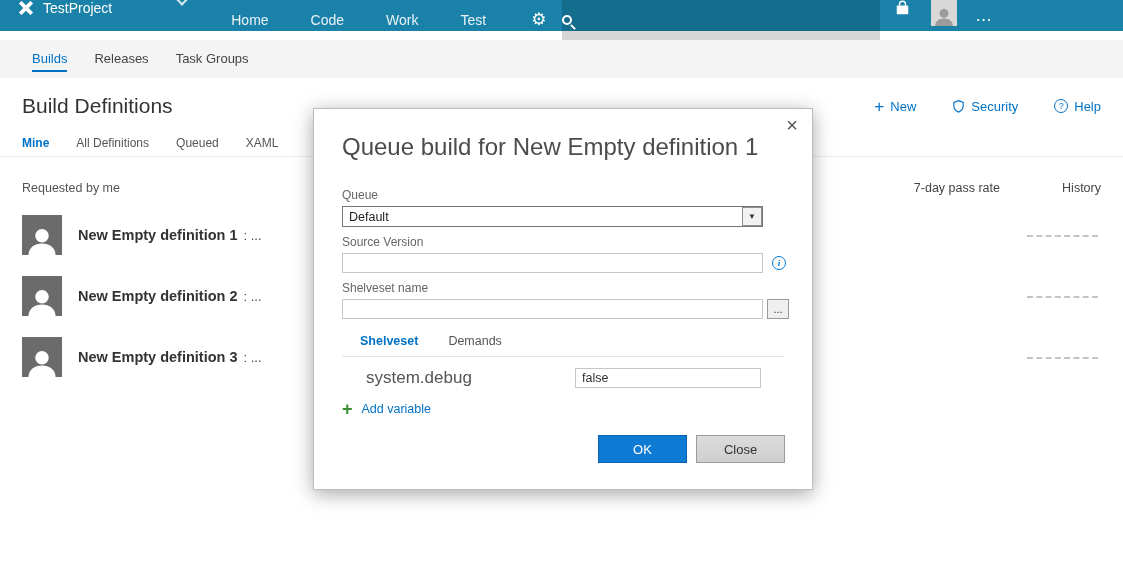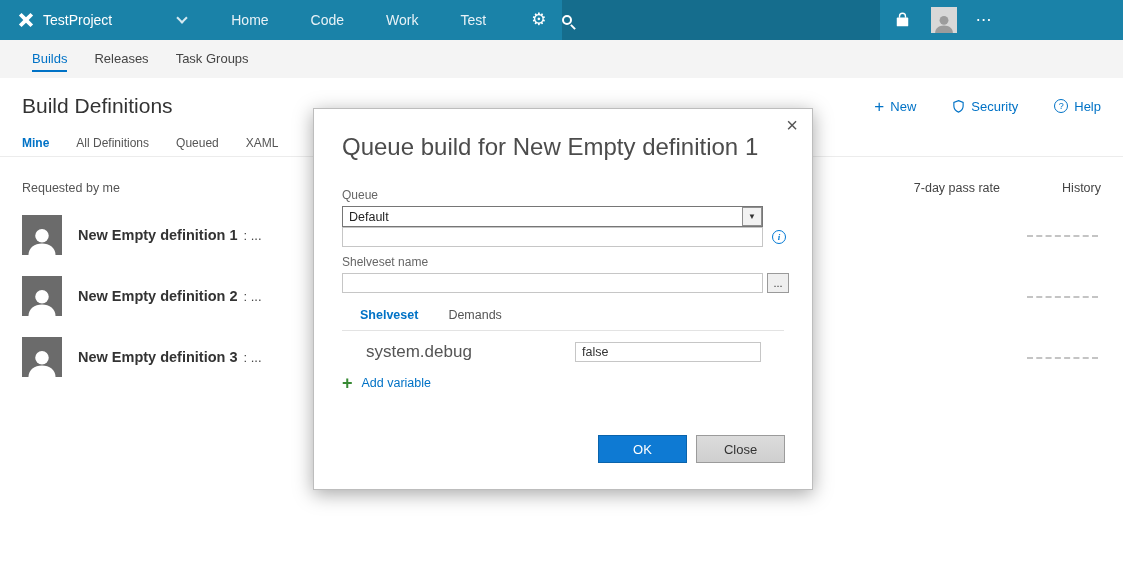--- a/index.html
+++ b/index.html
@@ -1,20 +1,20 @@
 <!DOCTYPE html>
 <html><head>
 <meta charset="utf-8">
 <style>
   * { margin:0; padding:0; box-sizing:border-box; }
   html,body { width:1123px; height:585px; }
   body { font-family:"Liberation Sans","DejaVu Sans",sans-serif; background:#fff; position:relative; overflow:hidden; color:#333; }
 
   
-  .topbar { position:absolute; top:0; left:0; width:100%; height:40px; background:#1a82a8; display:flex; align-items:center; }
+  .topbar { position:absolute; top:0; left:0; width:100%; height:31px; background:#1a82a8; display:flex; align-items:flex-start; }
   .vs-logo { margin-left:18px; display:flex; cursor:pointer; }
   .project-name { color:#fff; font-size:14px; margin-left:9px; cursor:pointer; }
   .chevron { width:8px; height:8px; border-right:2px solid #d5e9f1; border-bottom:2px solid #d5e9f1; transform:rotate(45deg); margin-left:66px; margin-top:-4px; cursor:pointer; }
   .top-nav { display:flex; margin-left:24px; height:40px; }
   .nav-item { color:#e8f2f7; font-size:14px; line-height:40px; padding:0 21px; position:relative; cursor:pointer; white-space:nowrap; }
   .nav-item.active { color:#fff; }
   .nav-item.active::after { content:""; position:absolute; left:50%; bottom:0; margin-left:-6px; border-left:6px solid transparent; border-right:6px solid transparent; border-bottom:6px solid #f4f4f4; }
   .gear { color:#fff; font-size:17px; margin-left:24px; line-height:40px; cursor:pointer; }
   .search-box { margin-left:16px; width:318px; height:40px; background:rgba(0,0,0,0.16); display:flex; align-items:center; }
   .search-box input { flex:1; background:transparent; border:none; outline:none; color:#e8f2f7; font-size:13px; padding:0 10px 0 14px; font-family:inherit; }
@@ -205,20 +205,21 @@
 
   <div class="dialog-body">
     <div class="f-label first">Queue</div>
     <div class="select-row">
       <div class="select-box">
         <span class="select-text">Default</span>
         <span class="select-arrow">▼</span>
       </div>
     </div>
 
+    <div class="f-label">Source Version</div>
     <div class="input-row">
       <input type="text" class="text-input" value="" style="">
       <span class="info-badge">i</span>
     </div>
 
     <div class="f-label">Shelveset name</div>
     <div class="input-row">
       <input type="text" class="text-input" value="" style="">
       <button class="browse-btn">...</button>
     </div>

